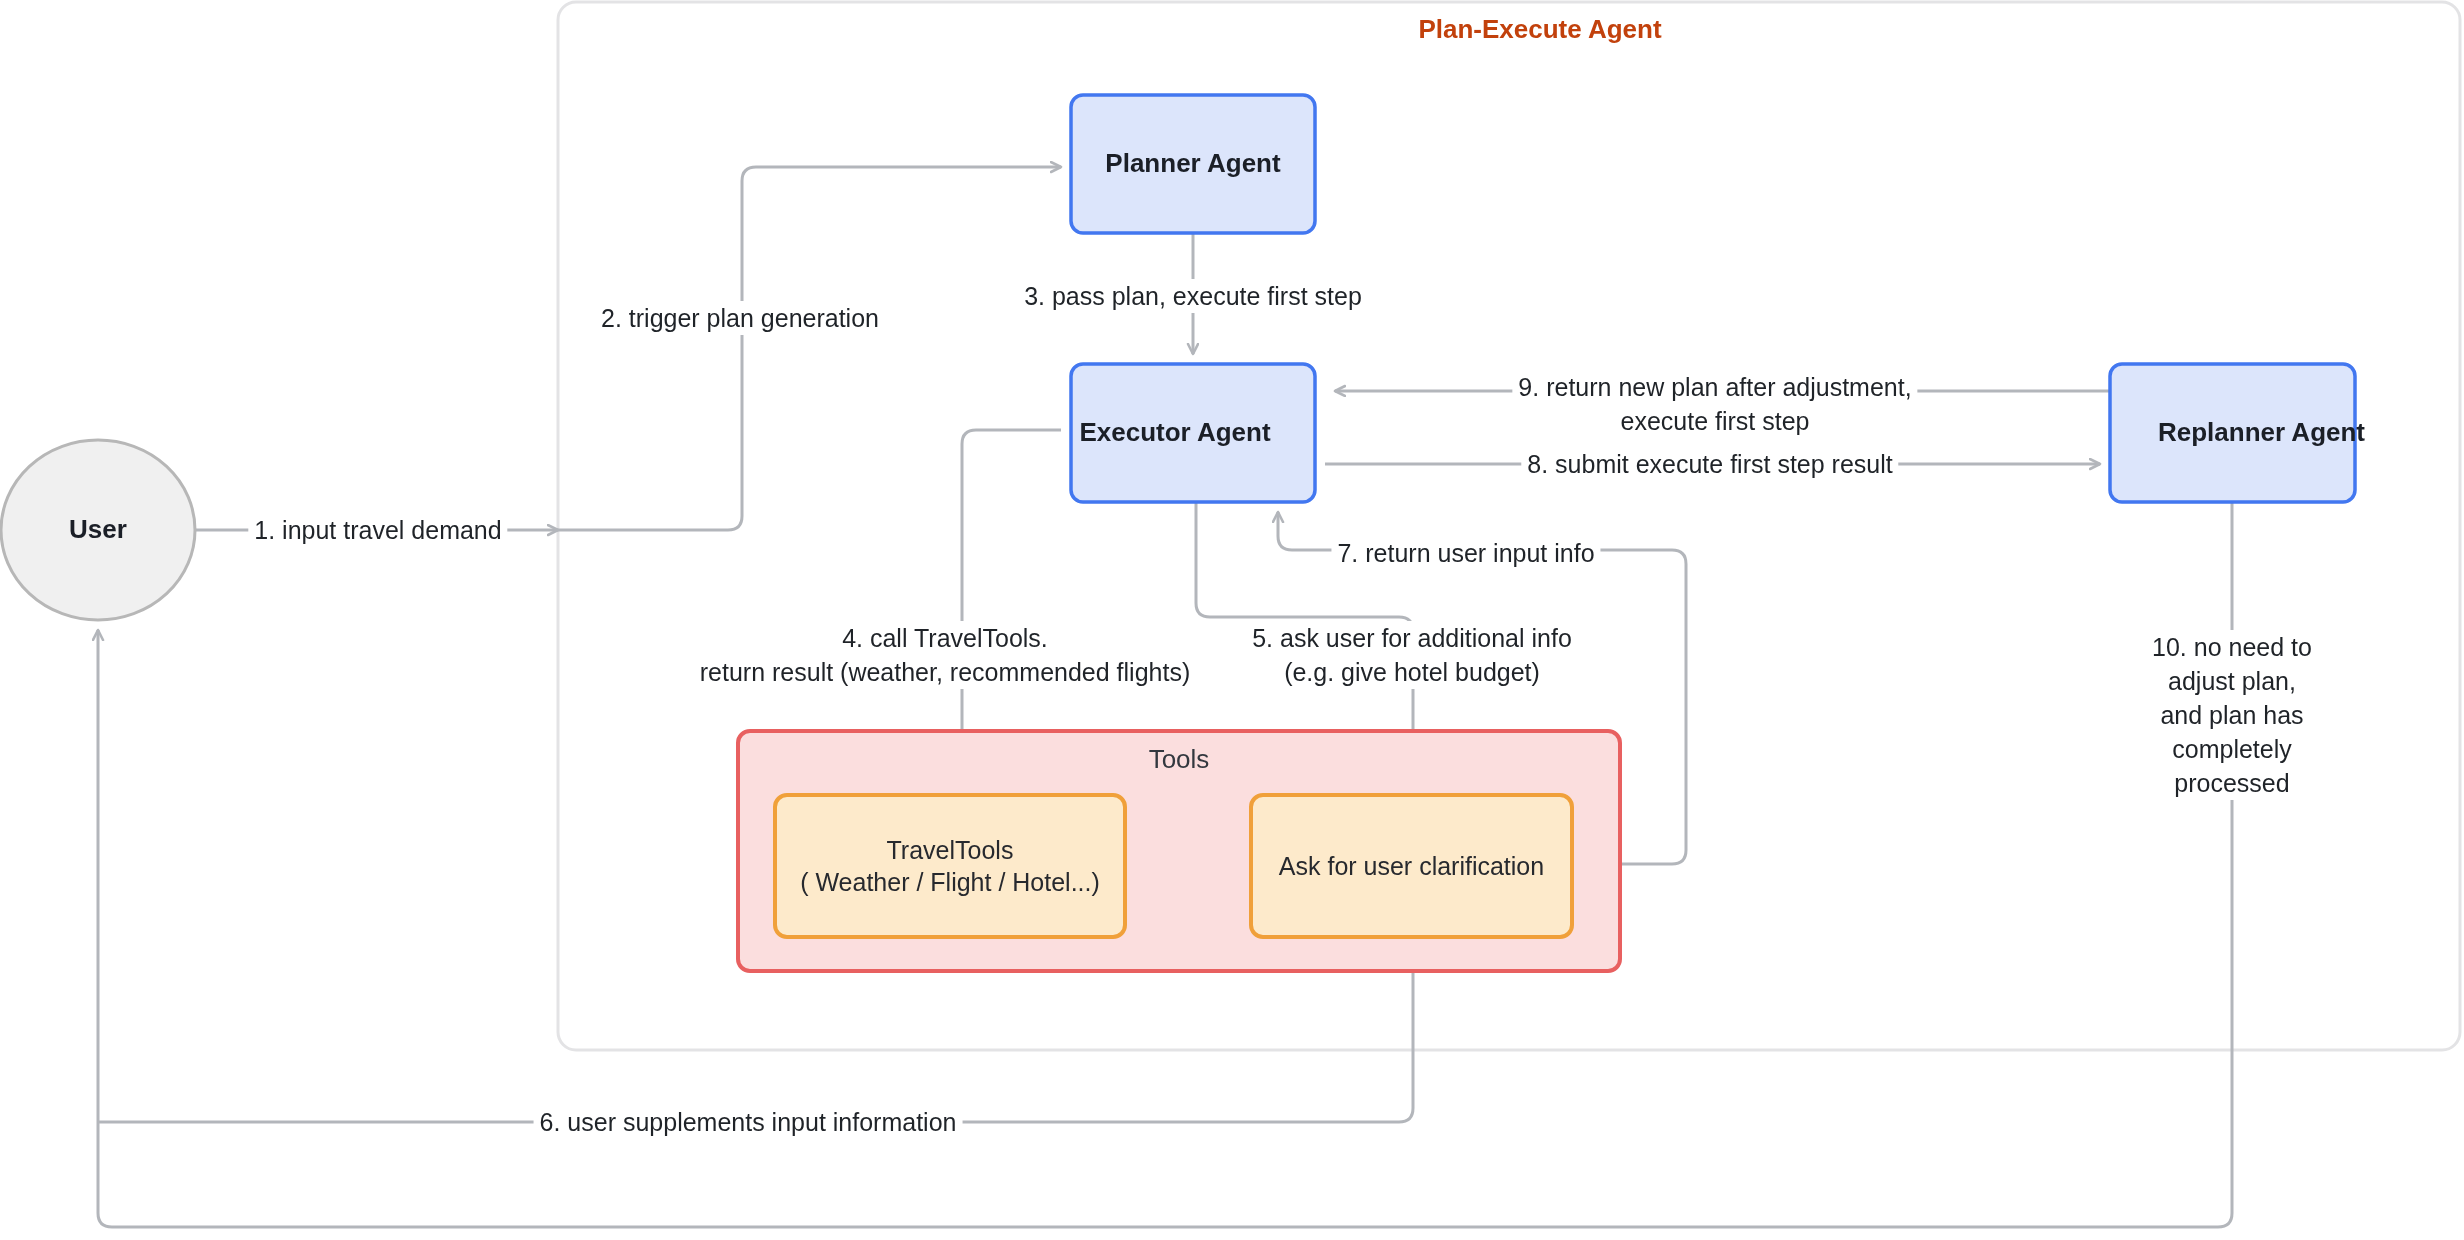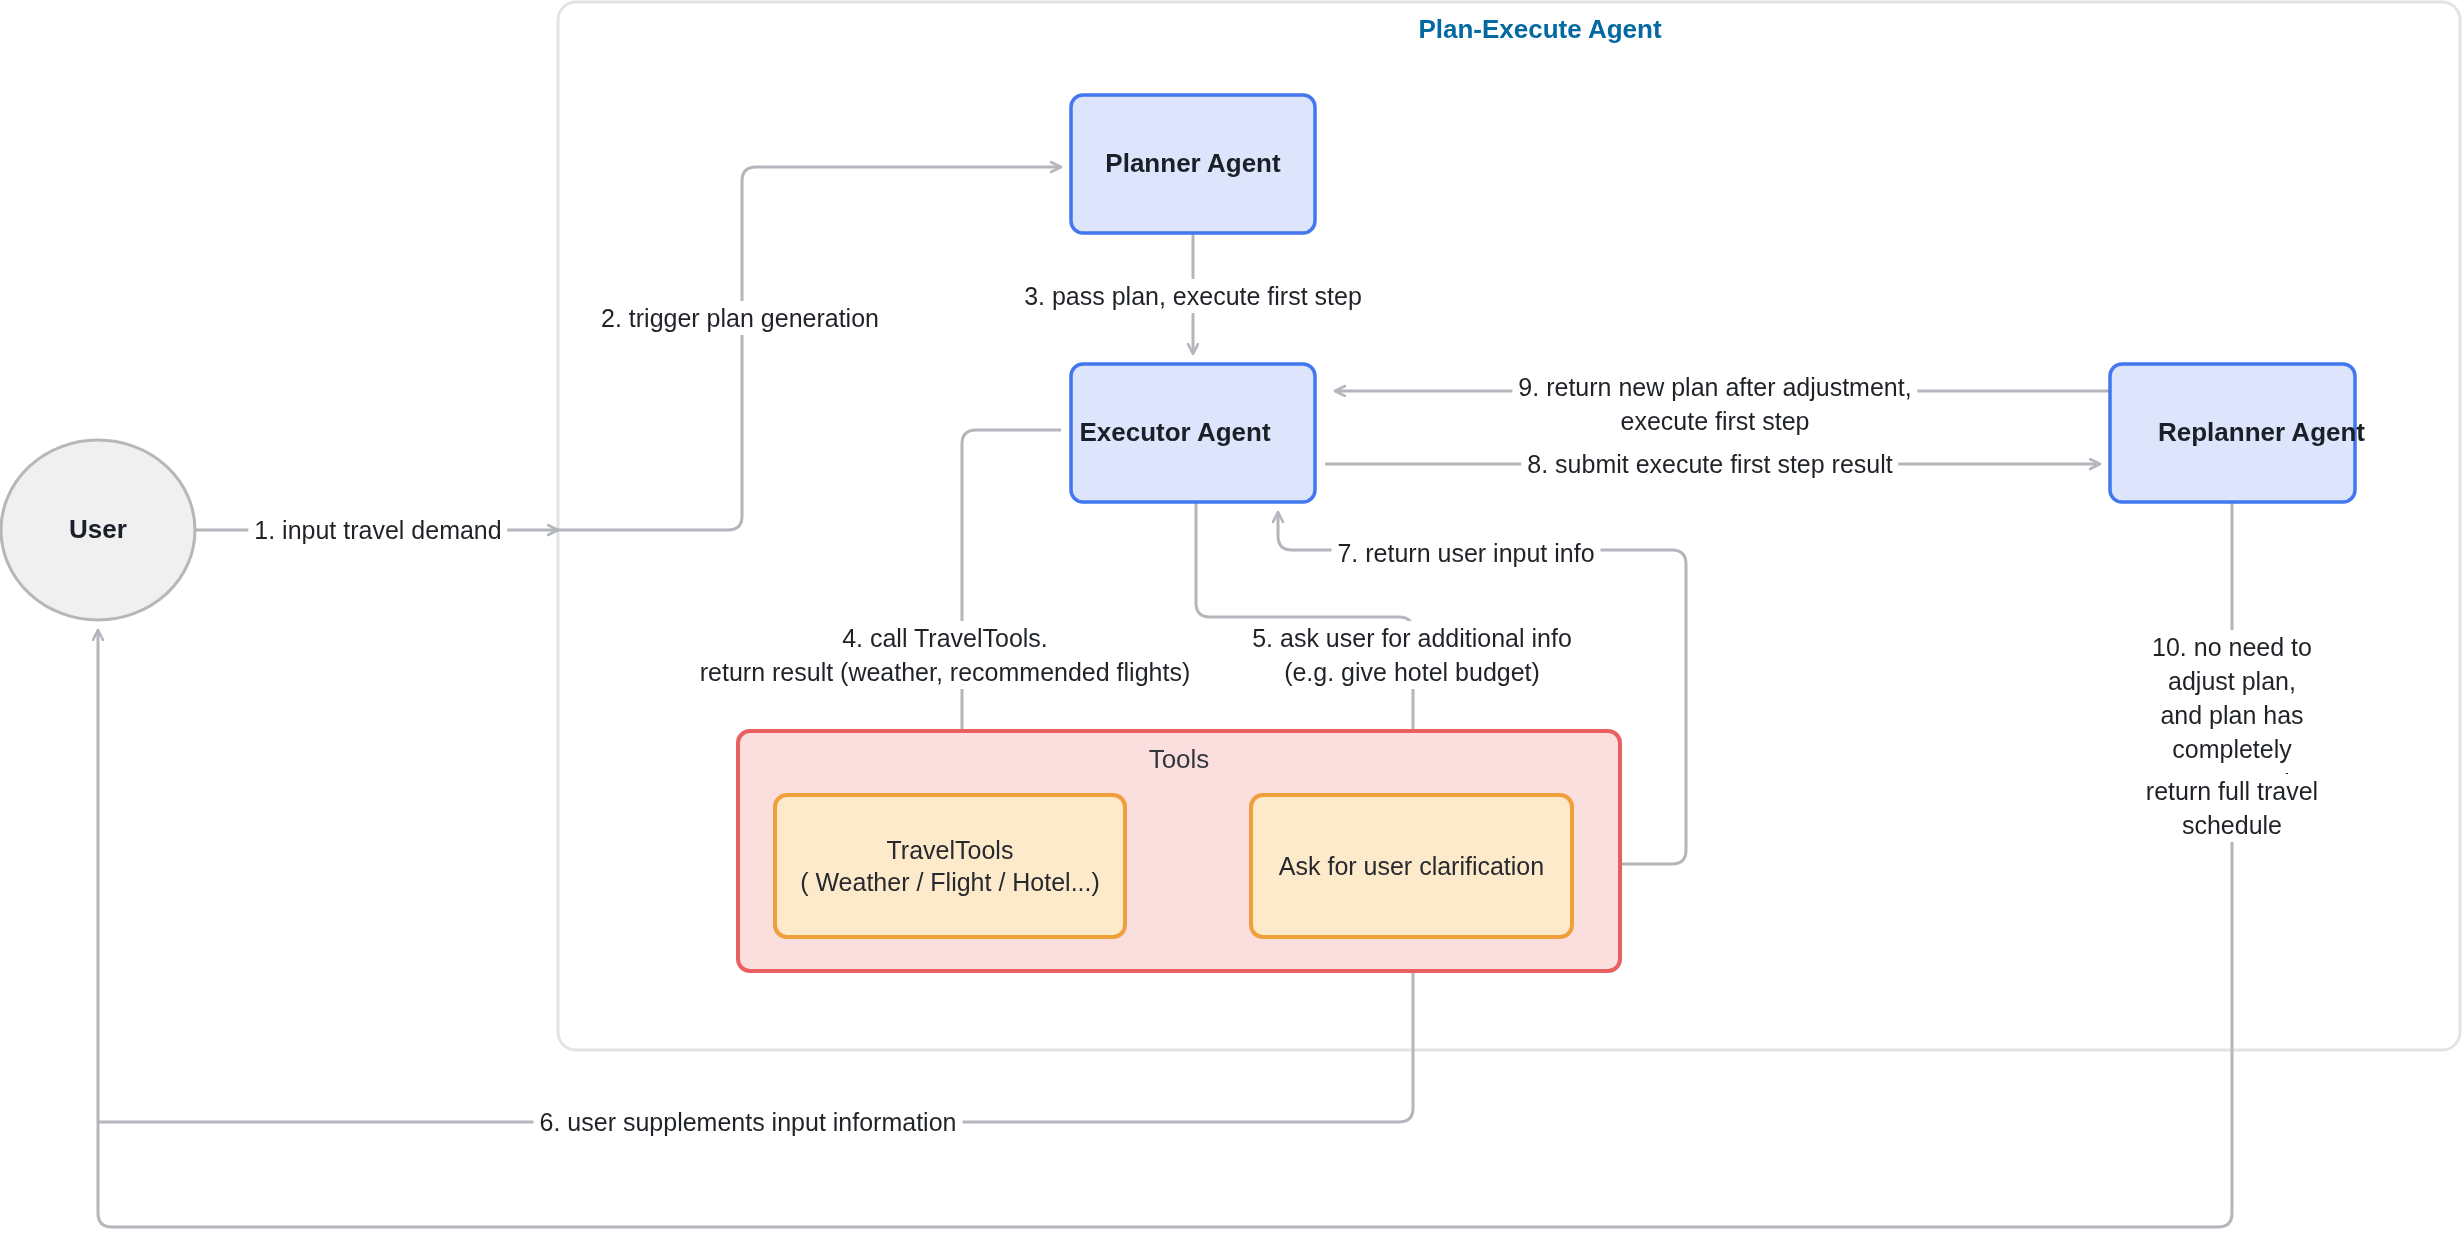--- a/index.html
+++ b/index.html
@@ -45,21 +45,21 @@
     background: #ffffff;
     padding: 0 6px;
   }
   .agent-title {
     font-weight: bold;
     font-size: 26px;
   }
   .group-title {
     font-size: 26px;
     font-weight: bold;
-    color: #0369a1;
+    color: #c2410c;
   }
   .tools-title {
     font-size: 26px;
     color: #33383f;
   }
   .tool-label {
     font-size: 25px;
     color: #27292e;
   }
   .user-label {
@@ -150,15 +150,14 @@
   <div class="edge-label" style="left:1466px; top:553px;">7. return user input info</div>
 
   <div class="edge-label" style="left:1710px; top:464px;">8. submit execute first step result</div>
 
   <div class="edge-label" style="left:1715px; top:404px;">9. return new plan after adjustment,
 execute first step</div>
 
   <div class="edge-label" style="left:2232px; top:715px;">10. no need to adjust plan,
 and plan has completely processed</div>
 
-  <div class="edge-label" style="left:2232px; top:808px;">return full travel schedule</div>
 
 </div>
 
 </body></html>

